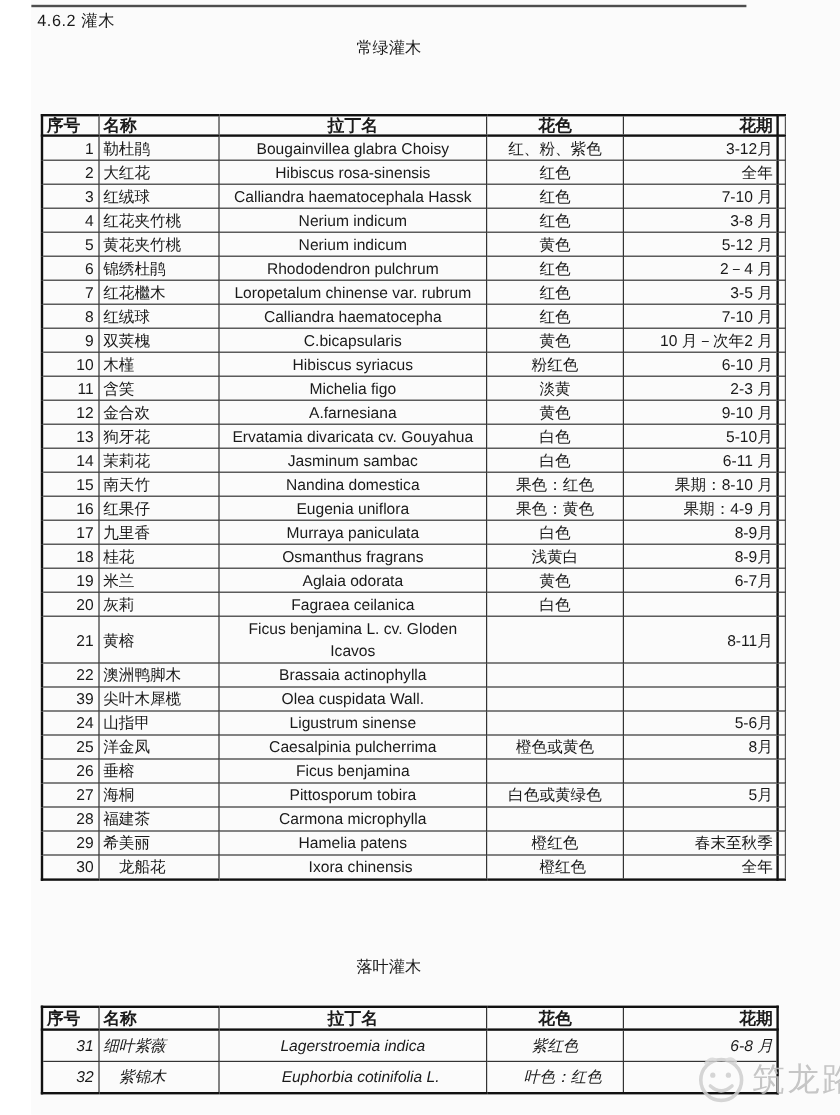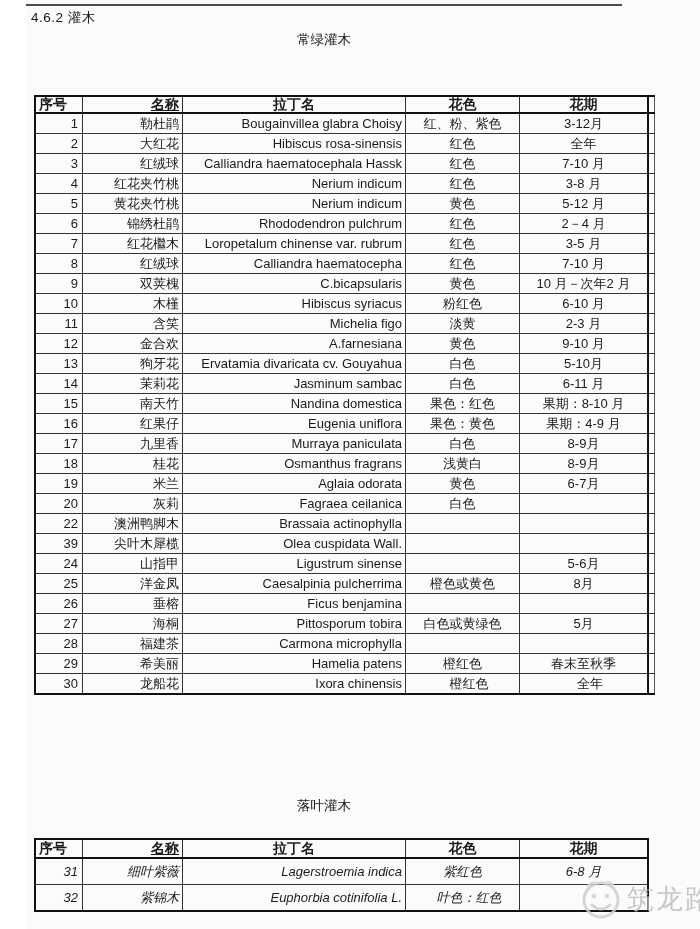--- a/index.html
+++ b/index.html
@@ -45,26 +45,26 @@
     font-weight:bold;font-size:14px;
     height:15px;line-height:15px;
     text-align:center;
   }
   tbody td{height:19px;line-height:19px;}
   #deciduous-table tbody td{height:25px;line-height:25px;font-style:italic;}
   #deciduous-table th{height:17px;line-height:17px;}
   tbody tr:last-child td{border-bottom:2px solid #111;padding-left:16px;}
   .c0{width:40px;text-align:right;padding-right:4px;}
   th.c0{text-align:left;padding-right:3px;}
-  .c1{width:93px;text-align:right;}
-  th.c1{text-align:right;text-decoration:underline;}
-  .c2{width:216px;text-align:right;white-space:pre-line;}
+  .c1{width:93px;text-align:left;}
+  th.c1{text-align:left;}
+  .c2{width:216px;text-align:center;white-space:pre-line;}
   th.c2{text-align:center;}
   .c3{width:107px;text-align:center;}
-  .c4{width:121px;text-align:center;border-right:2px solid #111;}
+  .c4{width:121px;text-align:right;border-right:2px solid #111;}
   td.c0,th.c0{border-left:2px solid #111;}
   .sliver{width:5px;padding:0;border-right:1px solid #555;}
   .watermark{
     position:absolute;left:554px;top:876px;
     display:flex;align-items:center;gap:3px;
     opacity:.85;pointer-events:none;
   }
   .watermark-text{
     font-size:27px;color:#bdbdbd;letter-spacing:2px;
     line-height:44px;white-space:nowrap;
@@ -244,20 +244,29 @@
           <td class="c3">黄色</td>
           <td class="c4">6-7月</td>
           <td class="sliver"></td>
         </tr>
         <tr>
           <td class="c0">20</td>
           <td class="c1">灰莉</td>
           <td class="c2">Fagraea ceilanica</td>
           <td class="c3">白色</td>
           <td class="c4"></td>
+          <td class="sliver"></td>
+        </tr>
+        <tr>
+          <td class="c0">21</td>
+          <td class="c1">黄榕</td>
+          <td class="c2">Ficus benjamina L. cv. Gloden
+Icavos</td>
+          <td class="c3"></td>
+          <td class="c4">8-11月</td>
           <td class="sliver"></td>
         </tr>
         <tr>
           <td class="c0">22</td>
           <td class="c1">澳洲鸭脚木</td>
           <td class="c2">Brassaia actinophylla</td>
           <td class="c3"></td>
           <td class="c4"></td>
           <td class="sliver"></td>
         </tr>

